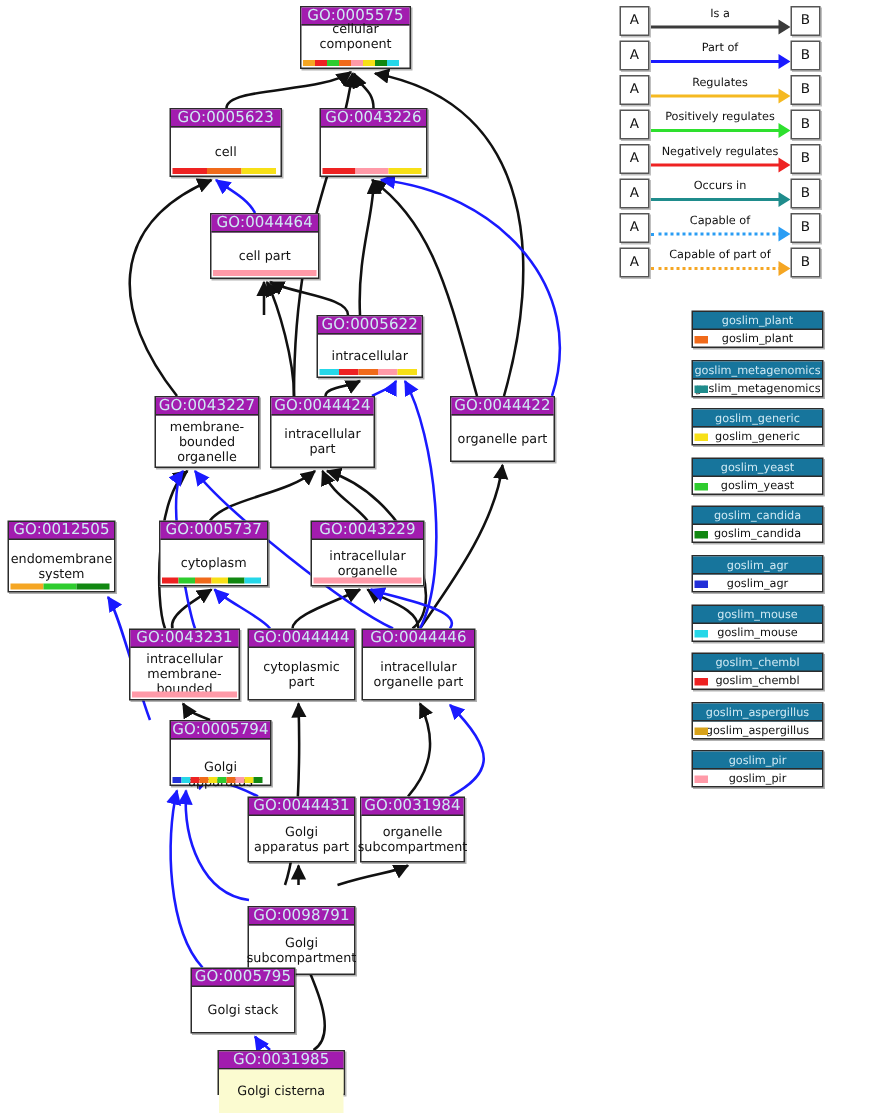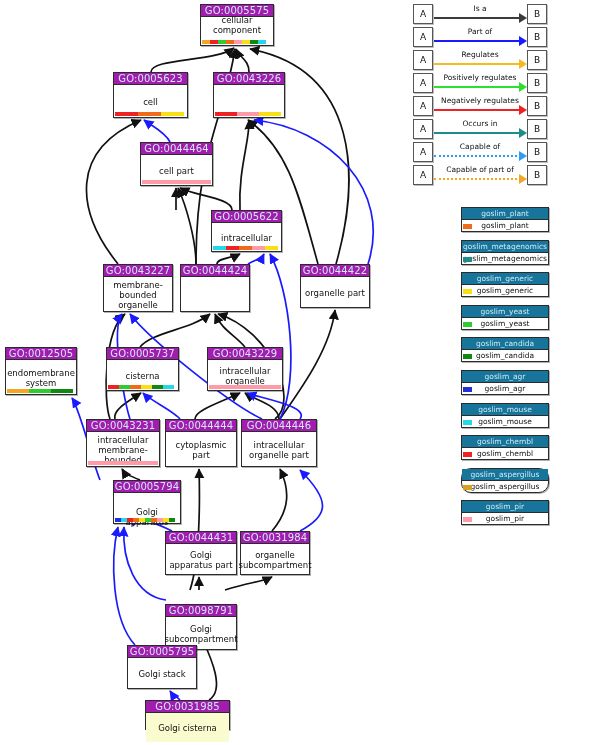--- a/index.html
+++ b/index.html
@@ -184,37 +184,38 @@
         <i style="background: rgb(255, 154, 168); width: 13px;"></i>
         <i style="background: rgb(247, 224, 23); width: 13px;"></i>
       </span>
     </div>
     <div class="node" style="left: 103px; top: 264px; width: 70px; height: 48px;">
       <span class="id">GO:0043227</span>
       <span class="lbl" style="height: 35px;">membrane-bounded organelle</span>
     </div>
     <div class="node" style="left: 180px; top: 264px; width: 70px; height: 48px;">
       <span class="id">GO:0044424</span>
+      <span class="lbl" style="height: 35px;">intracellular part</span>
     </div>
     <div class="node" style="left: 300px; top: 264px; width: 70px; height: 44px;">
       <span class="id">GO:0044422</span>
       <span class="lbl" style="height: 31px;">organelle part</span>
     </div>
     <div class="node" style="left: 5px; top: 347px; width: 72px; height: 48px;">
       <span class="id">GO:0012505</span>
       <span class="lbl" style="height: 35px;">endomembrane system</span>
       <span class="strip">
         <i style="background: rgb(245, 166, 35); width: 22px;"></i>
         <i style="background: rgb(46, 204, 46); width: 22px;"></i>
         <i style="background: rgb(17, 136, 17); width: 22px;"></i>
       </span>
     </div>
     <div class="node" style="left: 106px; top: 347px; width: 73px; height: 44px;">
       <span class="id">GO:0005737</span>
-      <span class="lbl" style="height: 31px;">cisterna</span>
+      <span class="lbl" style="height: 31px;">cytoplasm</span>
       <span class="strip">
         <i style="background: rgb(238, 34, 34); width: 11px;"></i>
         <i style="background: rgb(46, 204, 46); width: 11px;"></i>
         <i style="background: rgb(240, 106, 26); width: 11px;"></i>
         <i style="background: rgb(247, 224, 23); width: 11px;"></i>
         <i style="background: rgb(17, 136, 17); width: 11px;"></i>
         <i style="background: rgb(37, 215, 232); width: 11px;"></i>
       </span>
     </div>
     <div class="node" style="left: 207px; top: 347px; width: 76px; height: 44px;">
@@ -370,21 +371,21 @@
     <div class="slim" style="left: 461px; top: 402.6px;">
       <span class="t">goslim_mouse</span>
       <span class="n">goslim_mouse</span>
       <span class="sw" style="background: rgb(37, 215, 232);"></span>
     </div>
     <div class="slim" style="left: 461px; top: 435.2px;">
       <span class="t">goslim_chembl</span>
       <span class="n">goslim_chembl</span>
       <span class="sw" style="background: rgb(238, 34, 34);"></span>
     </div>
-    <div class="slim" style="left: 461px; top: 467.8px; border-radius: 10px;">
+    <div class="slim" style="left: 461px; top: 467.8px;">
       <span class="t">goslim_aspergillus</span>
       <span class="n">goslim_aspergillus</span>
       <span class="sw" style="background: rgb(216, 162, 26);"></span>
     </div>
     <div class="slim" style="left: 461px; top: 500.4px;">
       <span class="t">goslim_pir</span>
       <span class="n">goslim_pir</span>
       <span class="sw" style="background: rgb(255, 154, 168);"></span>
     </div>
   </div>

